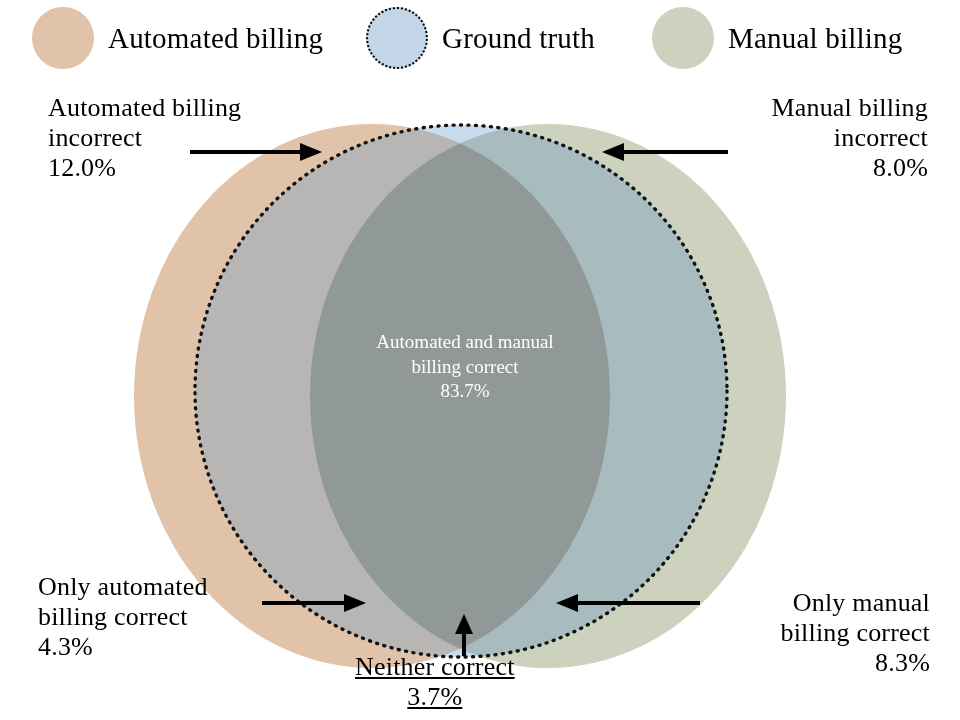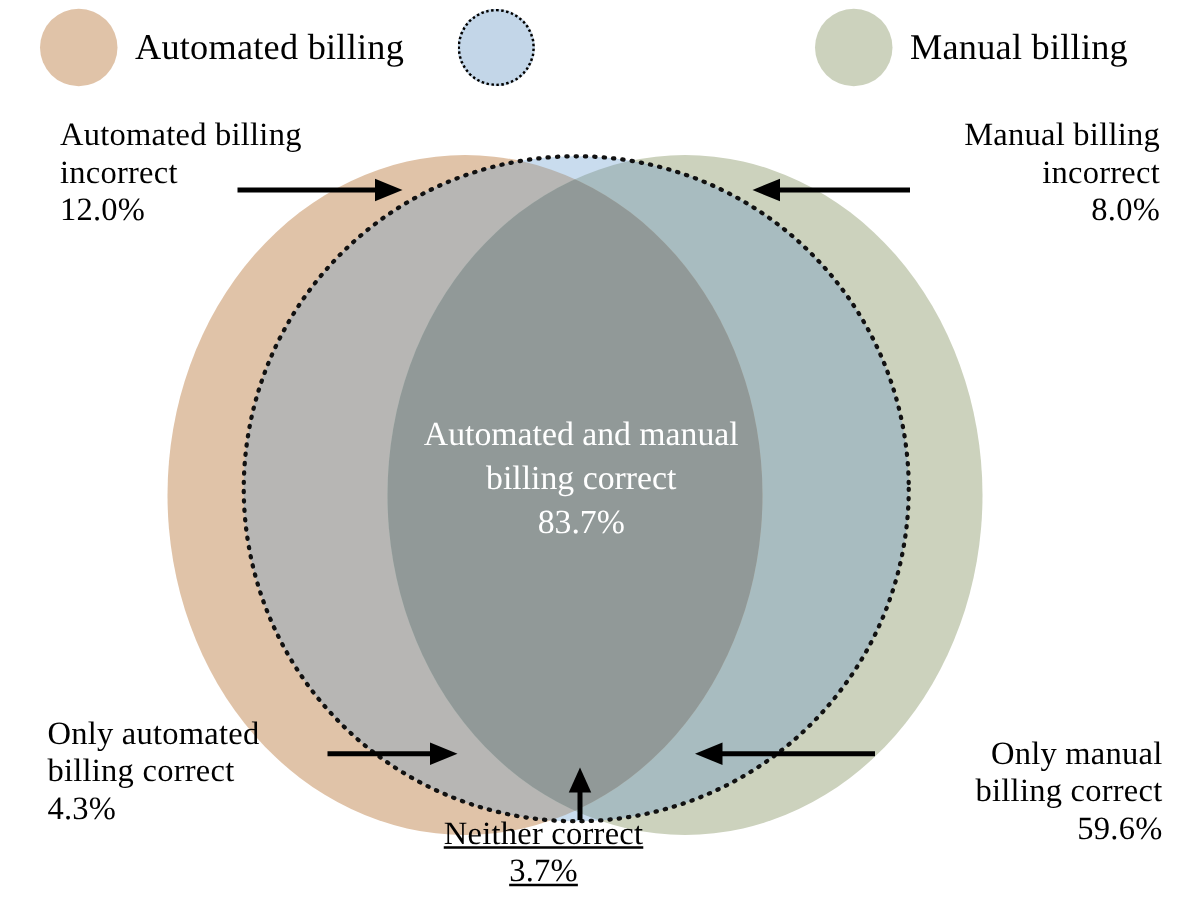--- a/index.html
+++ b/index.html
@@ -80,37 +80,38 @@
   #annot-only-manual         { right: 30px; top: 588px; }
   #annot-neither             { left: 355px; top: 652px; }
 
   #annot-center {
     position: absolute;
     left: 250px;
     top: 330px;
     width: 430px;
     text-align: center;
     color: #ffffff;
-    font-size: 27px;
+    font-size: 19px;
     line-height: 1.3;
     white-space: pre-line;
   }
 </style>
 </head>
 <body>
 
 <div id="legend">
 
   <div class="legend-item" id="legend-automated">
     <span class="legend-swatch" style="background:#e0c3a8;"></span>
     <span class="legend-label">Automated billing</span>
   </div>
 
   <div class="legend-item" id="legend-ground">
     <span class="legend-swatch dotted" style="background:#c3d6e8;"></span>
+    <span class="legend-label">Ground truth</span>
   </div>
 
   <div class="legend-item" id="legend-manual">
     <span class="legend-swatch" style="background:#ccd2bd;"></span>
     <span class="legend-label">Manual billing</span>
   </div>
 
 </div>
 
 <svg id="venn-canvas" viewBox="0 0 960 720">
@@ -193,16 +194,16 @@
 <div id="annot-center">Automated and manual
 billing correct
 83.7%</div>
 
 <div class="annot" id="annot-only-automated">Only automated
 billing correct
 4.3%</div>
 
 <div class="annot right-align" id="annot-only-manual">Only manual
 billing correct
-59.6%</div>
+8.3%</div>
 
 <div class="annot center-align" id="annot-neither">Neither correct
 3.7%</div>
 
 </body></html>

